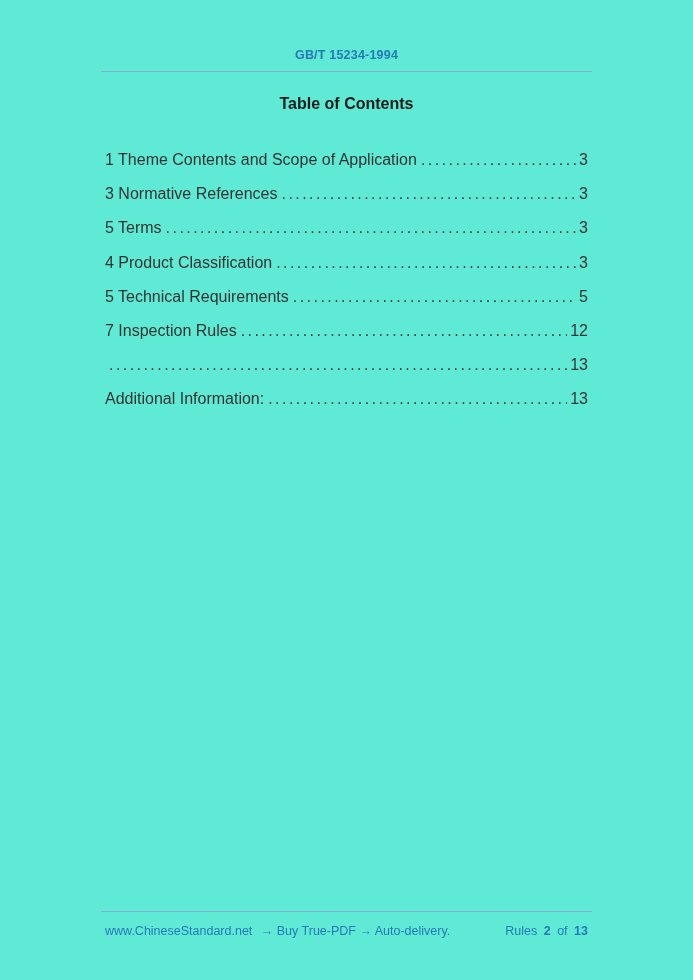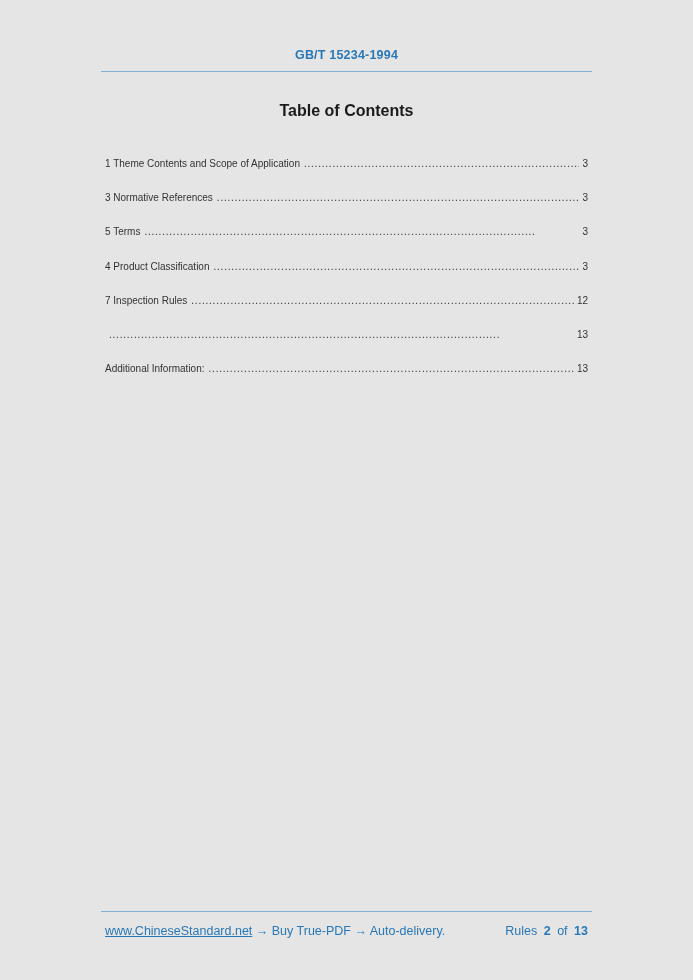--- a/index.html
+++ b/index.html
@@ -4,21 +4,21 @@
 <style>
   * { margin: 0; padding: 0; box-sizing: border-box; }
   html, body { background: #ffffff; }
   body { font-family: "Liberation Sans", sans-serif; }
 
   .page {
     position: relative;
     width: 693px;
     height: 980px;
     margin: 0 auto;
-    background: #e5e5e5;
+    background: #5eead4;
     overflow: hidden;
   }
 
   
   .header {
     padding-top: 48px;
     text-align: center;
   }
   .header-code {
     color: #2878b8;
@@ -28,36 +28,36 @@
   }
   .rule {
     border: none;
     border-top: 1px solid #7fb2d4;
     margin: 0 101px;
   }
   .header .rule { margin-top: 9px; }
 
   
   .doc-title {
-    margin-top: 30px;
+    margin-top: 23px;
     text-align: center;
     font-size: 16px;
     font-weight: bold;
     color: #1a1a1a;
   }
 
   
   .toc {
     margin: 38px 105px 0 105px;
   }
   .toc-row {
     display: flex;
     align-items: baseline;
     height: 34.2px;
-    font-size: 10px;
+    font-size: 16px;
     color: #333333;
   }
   .toc-label { white-space: nowrap; }
   .toc-dots {
     flex: 1;
     overflow: hidden;
     white-space: nowrap;
     margin: 0 3px 0 4px;
     color: #333333;
   }
@@ -78,24 +78,23 @@
     display: flex;
     justify-content: space-between;
     align-items: baseline;
     margin: 12px 105px 0 105px;
     font-size: 12.5px;
     color: #2878b8;
   }
   .footer-left { white-space: nowrap; }
   .footer-link {
     color: #2878b8;
-    text-decoration: underline;
     cursor: pointer;
   }
-  .footer-tagline { }
+  .footer-tagline { margin-left: 5px; }
   .footer-page { white-space: nowrap; }
   .footer-page .bold { font-weight: bold; }
   .footer-page span { margin-left: 3px; }
   .footer-page span:first-child { margin-left: 0; }
 </style>
 </head>
 <body>
 
 <div class="page">
 
@@ -121,20 +120,25 @@
       <span class="toc-label">5 Terms</span>
       <span class="toc-dots"></span>
       <span class="toc-page">3</span>
     </div>
     <div class="toc-row">
       <span class="toc-label">4 Product Classification</span>
       <span class="toc-dots"></span>
       <span class="toc-page">3</span>
     </div>
     <div class="toc-row">
+      <span class="toc-label">5 Technical Requirements</span>
+      <span class="toc-dots"></span>
+      <span class="toc-page">5</span>
+    </div>
+    <div class="toc-row">
       <span class="toc-label">7 Inspection Rules</span>
       <span class="toc-dots"></span>
       <span class="toc-page">12</span>
     </div>
     <div class="toc-row">
       <span class="toc-dots"></span>
       <span class="toc-page">13</span>
     </div>
     <div class="toc-row">
       <span class="toc-label">Additional Information:</span>

